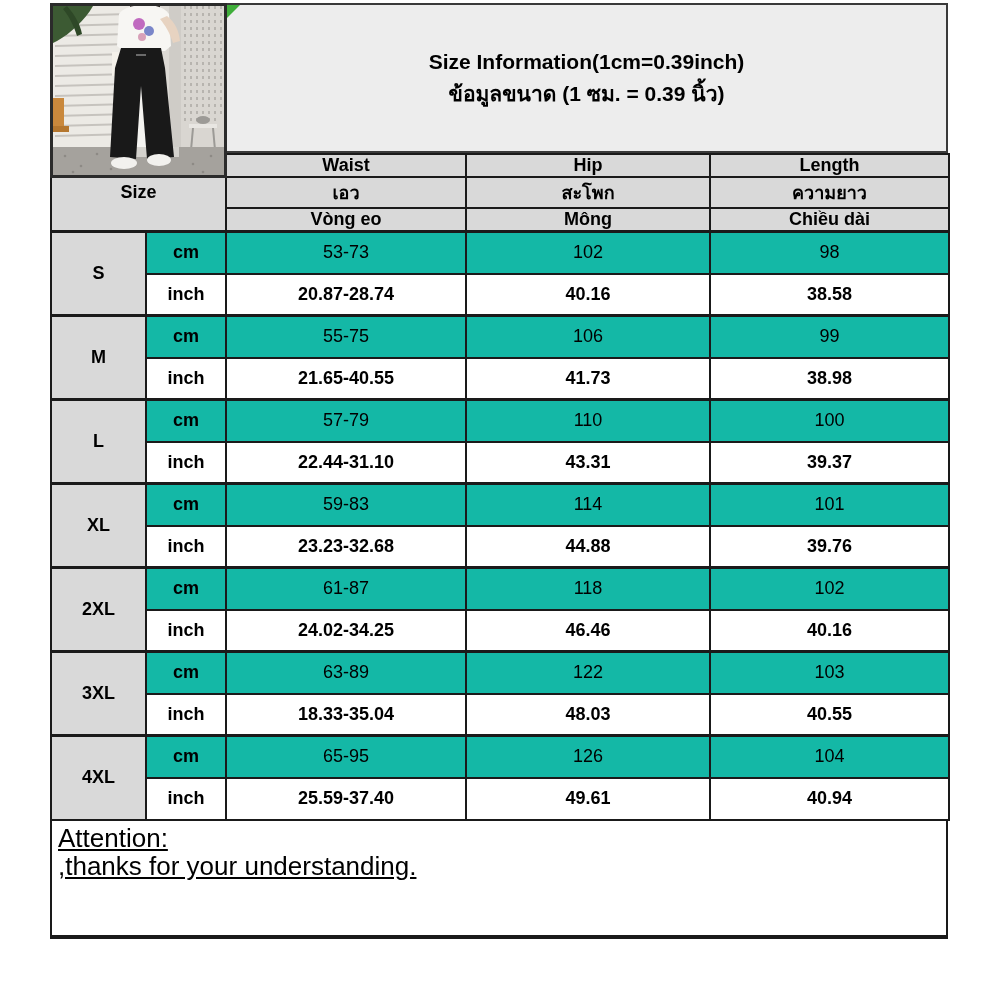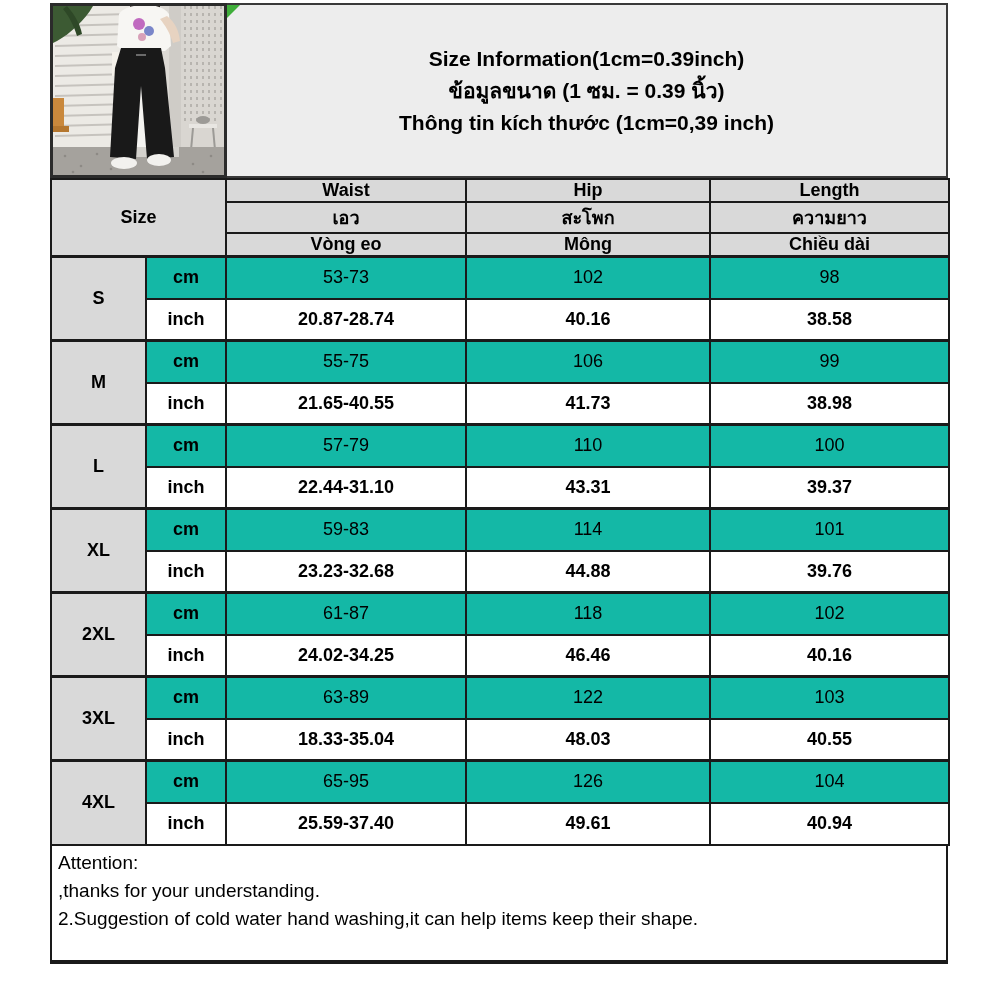--- a/index.html
+++ b/index.html
@@ -5,21 +5,21 @@
   * { margin:0; padding:0; box-sizing:border-box; }
   html,body { background:#ffffff; }
   .page {
     position:relative; width:1002px; height:1002px; background:#ffffff;
     font-family:"Liberation Sans","DejaVu Sans",sans-serif; color:#000;
     overflow:hidden;
   }
   .content { position:absolute; left:50px; top:3px; width:898px; }
 
   
-  .top-row { display:flex; height:175px; }
+  .top-row { display:flex; height:150px; }
   .photo {
     flex:none; width:177px; height:175px;
     border:3px solid #2b2b2b; background:#dcd9d4; position:relative; overflow:hidden;
   }
   .photo svg { display:block; width:100%; height:100%; }
   .title-box {
     flex:1; background:#ededed; border:2px solid #3a3a3a; border-left:none;
     display:flex; flex-direction:column; justify-content:center; align-items:center;
     position:relative;
   }
@@ -41,21 +41,21 @@
   tr.row-cm td { background:#14b8a6; border-top-width:3px; }
   tr.row-inch td { background:#ffffff;font-weight:bold; }
   tbody td.size-label { background:#d9d9d9; font-weight:bold; }
   tbody td.unit { font-weight:bold; }
 
   
   .attention {
     border:2px solid #1a1a1a; border-top:none; border-bottom-width:4px;
     background:#ffffff; padding:3px 10px 10px 6px; min-height:118px;
   }
-  .attention div { font-size:19px; line-height:28px; }
+  .attention div { font-size:26px; line-height:28px;text-decoration:underline; }
 </style>
 </head>
 <body>
 
 <div class="page">
   <div class="content">
 
     <div class="top-row">
       <div class="photo">
         <svg viewBox="0 0 171 169" preserveAspectRatio="none">
@@ -133,21 +133,20 @@
 
           <ellipse cx="71" cy="157" rx="13" ry="6" fill="#f2f1ee"></ellipse>
           <ellipse cx="106" cy="154" rx="12" ry="6" fill="#f2f1ee"></ellipse>
         </svg>
       </div>
 
       <div class="title-box">
         <span class="corner-triangle"></span>
         <div class="title-line">Size Information(1cm=0.39inch)</div>
         <div class="title-line">ข้อมูลขนาด (1 ซม. = 0.39 นิ้ว)</div>
-        <div class="title-line">Thông tin kích thước (1cm=0,39 inch)</div>
       </div>
     </div>
 
     <table class="size-table">
       <colgroup>
         <col style="width:95px">
           <col style="width:80px">
         <col style="width:240px">
           <col style="width:244px">
           <col style="width:239px">
@@ -261,17 +260,16 @@
             <td>25.59-37.40</td>
             <td>49.61</td>
             <td>40.94</td>
           </tr>
         </tbody>
     </table>
 
     <div class="attention">
       <div>Attention:</div>
       <div>,thanks for your understanding.</div>
-      <div>2.Suggestion of cold water hand washing,it can help items keep their shape.</div>
     </div>
 
   </div>
 </div>
 
 </body></html>

